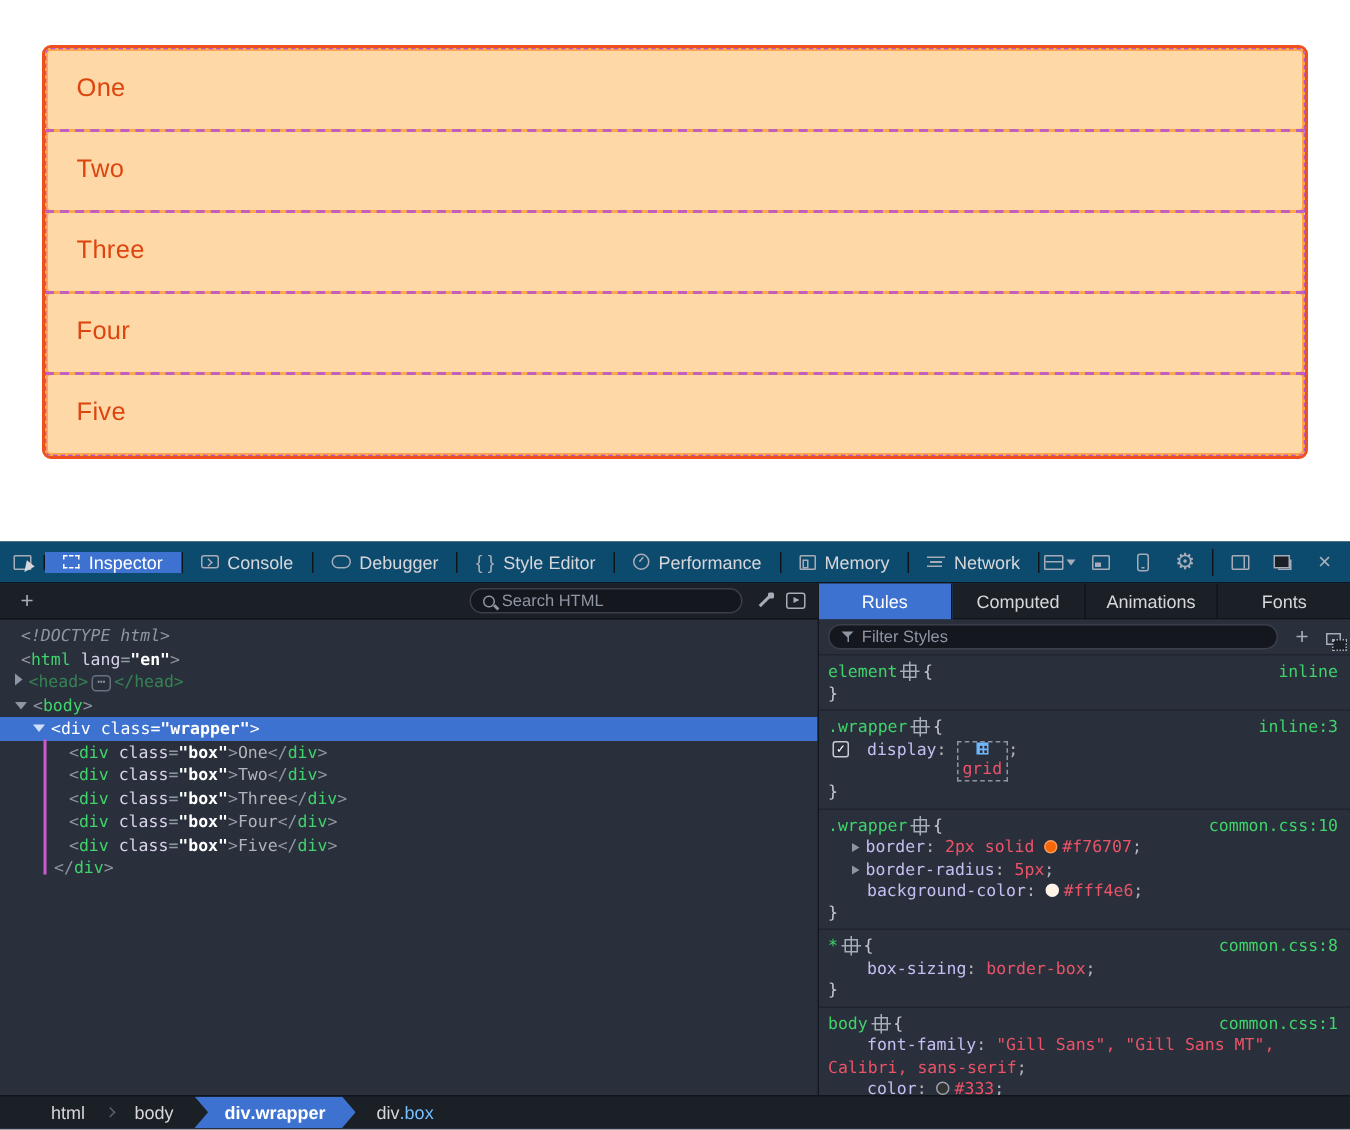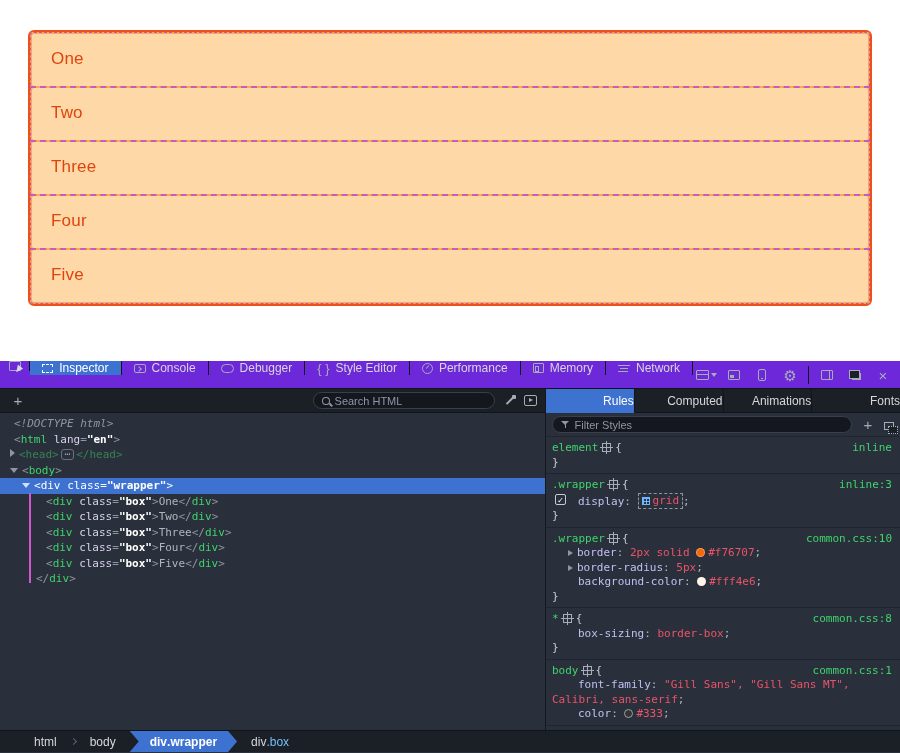--- a/index.html
+++ b/index.html
@@ -19,21 +19,21 @@
   .gridbox + .gridbox::before { content:""; position:absolute; left:-2px; right:-2px;
     top:-2px; border-top:2px dashed rgba(177,77,214,.8); }
   .grid-overlay { position:absolute; inset:0; border:1px dashed rgba(177,77,214,.9);
     border-radius:4px; pointer-events:none; }
 
   
   .devtools { position:absolute; left:0; top:361px; width:900px; height:392px;
     background:#2a303b; color:#d7d7db; font-size:12px; }
 
   
-  .dt-toolbar { height:28px; background:#6d28d9; display:flex; align-items:flex-start;
+  .dt-toolbar { height:28px; background:#0c4a6e; display:flex; align-items:center;
     border-bottom:1px solid #11141a; }
   .tool-btn { width:32px; display:flex; align-items:center; justify-content:center;
     border-right:1px solid #11141a; cursor:pointer; position:relative; }
   .dt-tabs { display:flex; align-items:stretch; }
   .dt-tab { display:flex; align-items:center; gap:6px; padding:0 12px;
     border-right:1px solid #11141a; color:#d7d7db; cursor:pointer; white-space:nowrap; }
   .dt-tab.active { background:#3e72d0; color:#fff; }
   .dt-actions { margin-left:auto; display:flex; align-items:center; gap:2px; padding-right:4px; }
   .act { width:26px; height:28px; display:flex; align-items:center; justify-content:center; cursor:pointer; }
   .vsep { width:1px; height:18px; background:#11141a; margin:0 3px; }
@@ -80,21 +80,21 @@
     border-left:5px solid #8f96a3; }
   .ml.sel .arr-down { border-top-color:#cfe0ff; }
   .ellipsis-badge { display:inline-block; border:1px solid #6a7080; border-radius:3px;
     padding:0 3px; margin:0 2px; line-height:9px; font-size:9px; color:#9aa1ad;
     vertical-align:1px; }
   .guideline { position:absolute; left:29px; top:80px; width:2px; height:90px;
     background:#cf58d0; }
 
   
   .rules-tabs { padding:0; }
-  .rtab { flex:1; height:24px; display:flex; align-items:center; justify-content:flex-end;
+  .rtab { flex:1; height:24px; display:flex; align-items:center; justify-content:center;
     border-right:1px solid #11141a; cursor:pointer; color:#d7d7db; }
   .rtab:last-child { border-right:none; }
   .rtab.active { background:#3e72d0; color:#fff; }
 
   
   .rules-filter { background:#2a303b; padding:0 6px; gap:6px; border-bottom:1px solid #1f2430; }
   .filter-pill { flex:1; height:17px; background:#14171e; border:1px solid #3a3f4a;
     border-radius:10px; display:flex; align-items:center; gap:5px; padding:0 8px; }
   .filter-pill input { background:transparent; border:none; outline:none; color:#d7d7db;
     font-size:11px; width:100%; font-family:"Liberation Sans",sans-serif; }
@@ -112,21 +112,21 @@
   .prop { color:#c5bef2; }
   .val { color:#eb5368; }
   .punct { color:#b1b4ba; }
   .checkbox { position:absolute; left:3px; top:1px; width:11px; height:11px;
     border:1px solid #c7cad1; border-radius:2px; font-size:9px; line-height:10px;
     text-align:center; color:#fff; cursor:pointer; }
   .tri { display:inline-block; width:0; height:0; border-top:3.5px solid transparent;
     border-bottom:3.5px solid transparent; border-left:5px solid #8f96a3;
     margin:0 4px 0 -10px; cursor:pointer; }
   .chip { border:1px dashed #8f96a3; padding:0 3px; display:inline-flex;
-    align-items:center; gap:3px; cursor:pointer; }
+    align-items:center; gap:3px; cursor:pointer;flex-direction:column; }
   .grid-ic { width:8px; height:8px; border:1px solid #6fb8ff;
     background-image:linear-gradient(#6fb8ff 1px, transparent 1px),
       linear-gradient(90deg,#6fb8ff 1px, transparent 1px);
     background-size:3px 3px; display:inline-block; }
   .swatch { display:inline-block; width:9px; height:9px; border-radius:50%;
     border:1px solid rgba(255,255,255,.35); vertical-align:-1px; margin-right:3px; cursor:pointer; }
   .sw-orange { background:#f76707; }
   .sw-cream { background:#fff4e6; }
   .sw-dark { background:#333; border-color:#9aa0aa; }
   .inherited { background:#242935; color:#8f96a3; padding:2px 8px;

